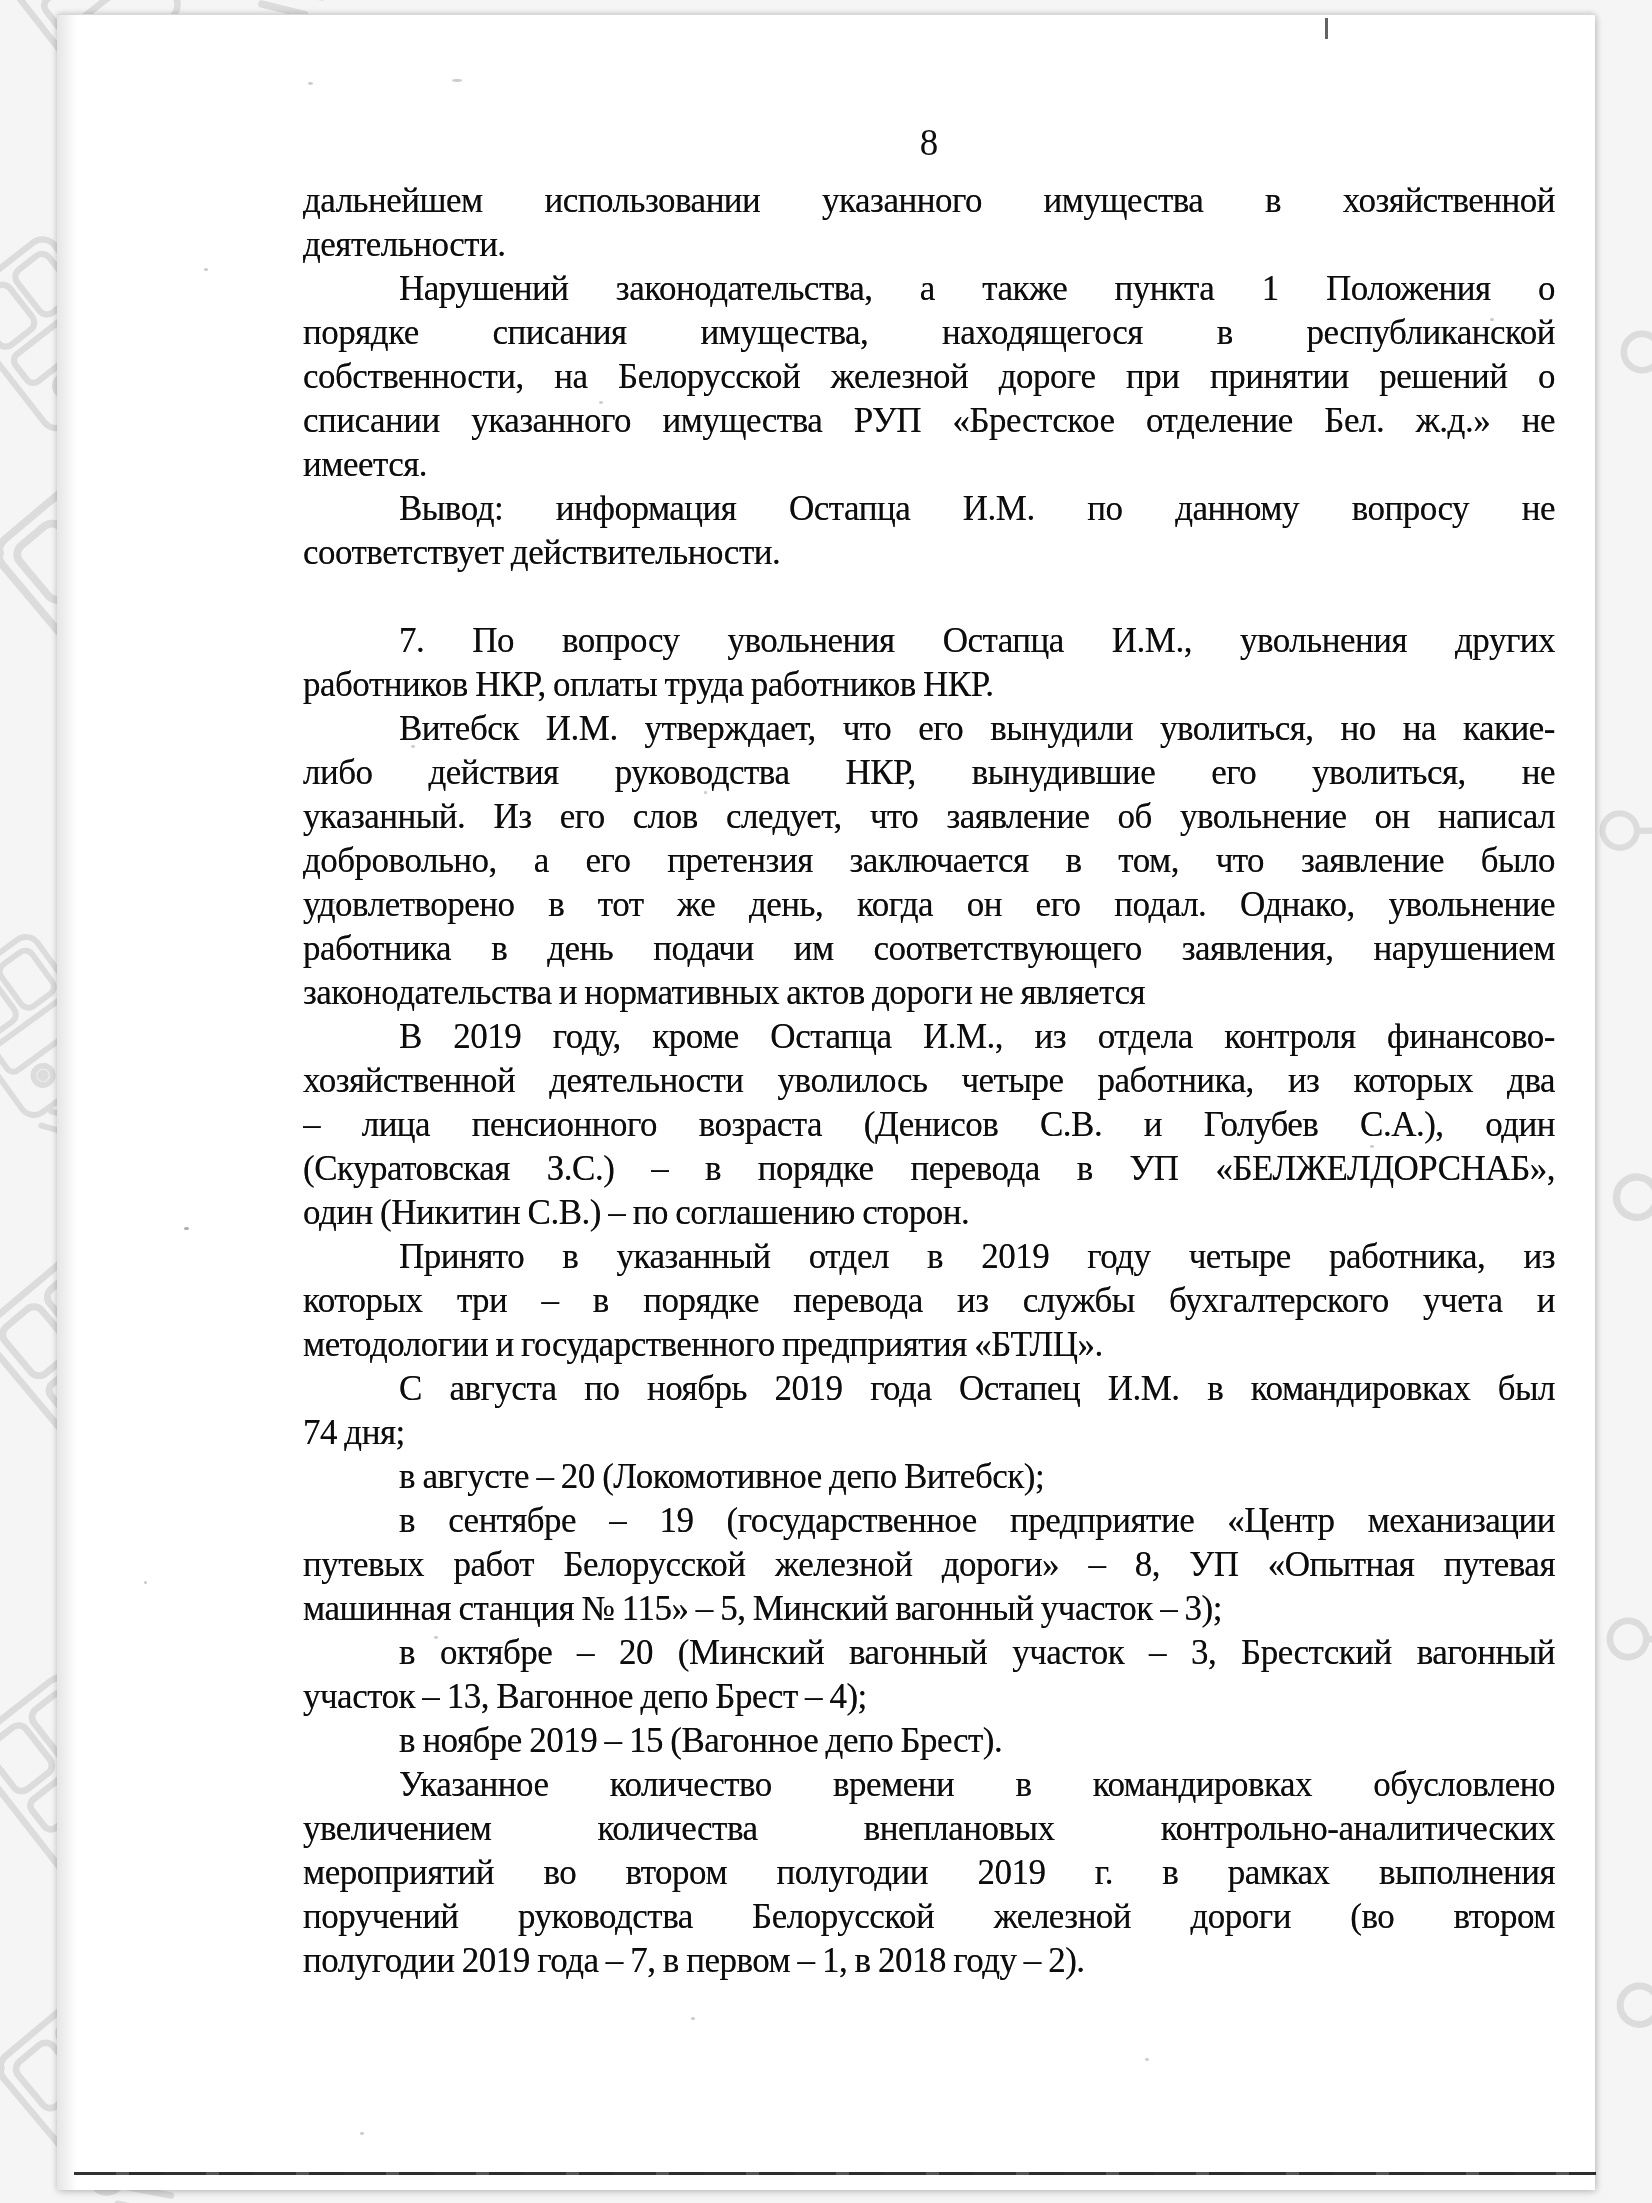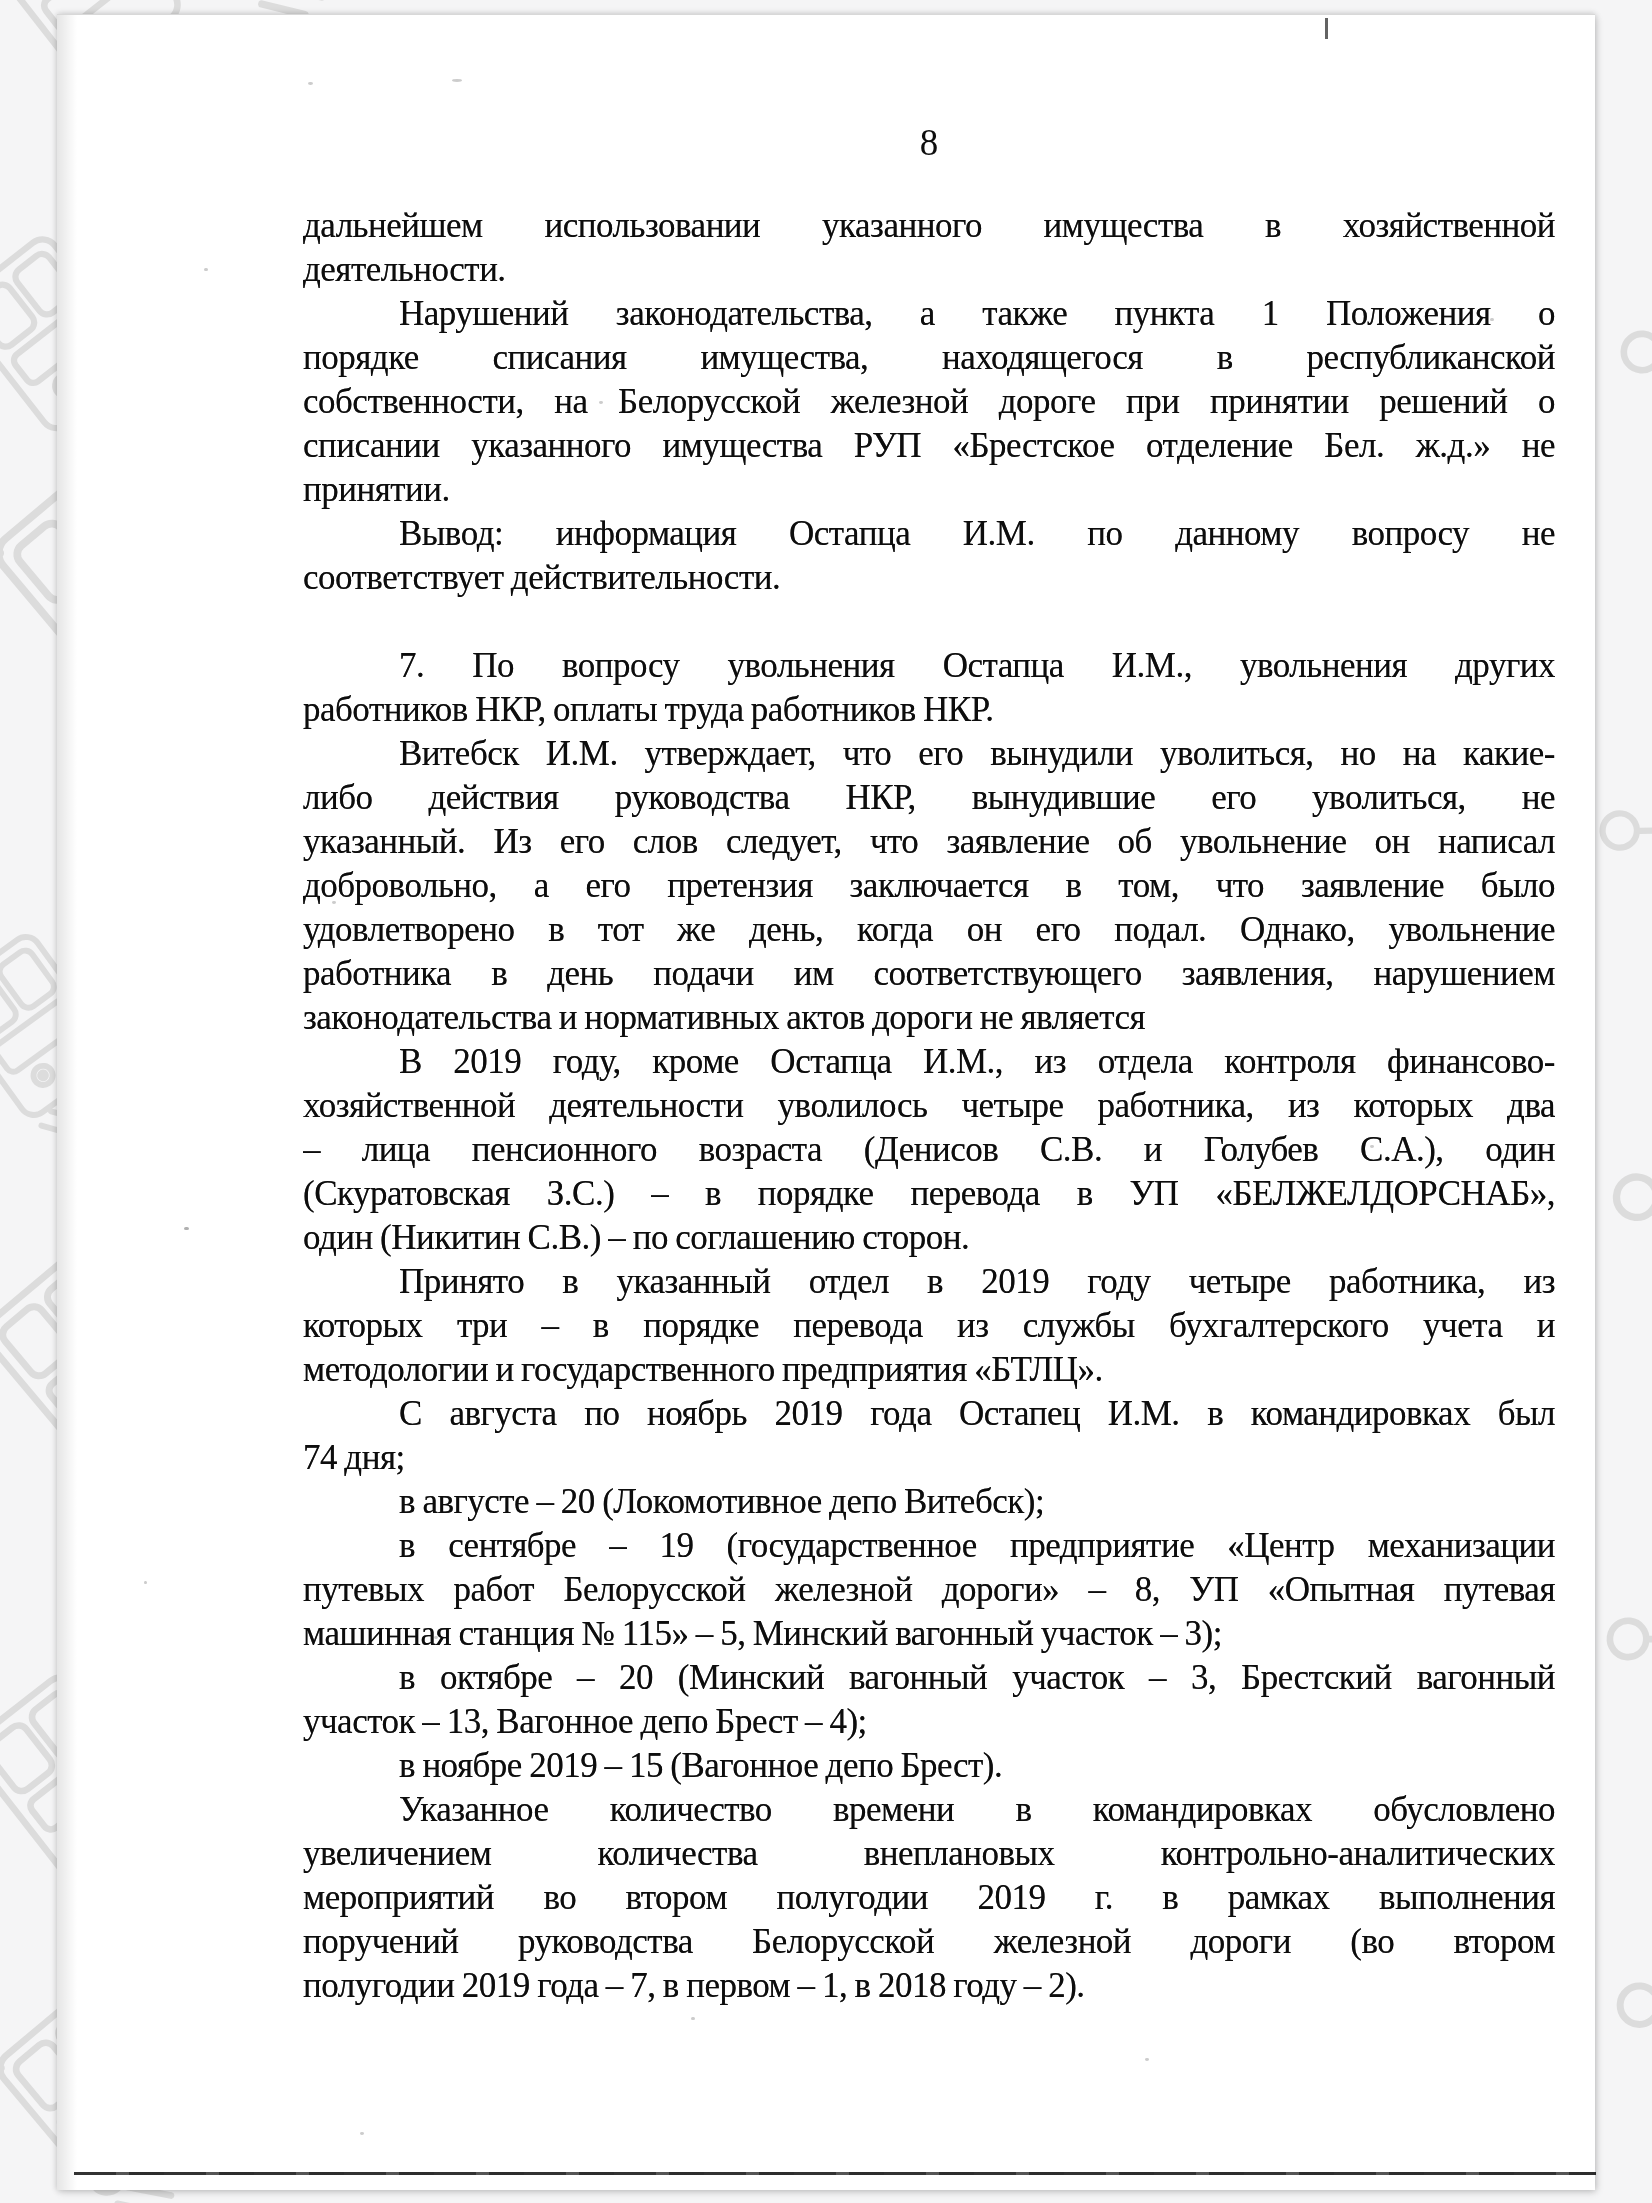--- a/index.html
+++ b/index.html
@@ -20,21 +20,21 @@
   }
   .page::before{ 
     content:"";position:absolute;left:0;top:0;bottom:0;width:20px;
     background:linear-gradient(90deg,rgba(0,0,0,0.10),rgba(0,0,0,0));
   }
   .page-number{
     position:absolute;left:246px;top:106px;width:1252px;height:44px;
     text-align:center;font-size:37px;line-height:44px;color:#0d0d0d;
   }
   .text-block{
-    position:absolute;left:246px;top:189px;width:1252px;color:#0d0d0d;
+    position:absolute;left:246px;top:164px;width:1252px;color:#0d0d0d;
     font-size:35px;letter-spacing:-0.5px;word-spacing:-0.9px;
     text-shadow:0 0 0.6px rgba(0,0,0,0.65);
   }
   .line{height:44px;line-height:44px;white-space:nowrap;overflow:hidden;
         text-align:justify;}
   .line.just{text-align-last:justify;}
   .line.last{text-align-last:left;}
   .line.ind{text-indent:96px;}
   .spacer{height:44px;}
   
@@ -87,21 +87,21 @@
   <div class="text-block">
       <div>
         <div class="line just">дальнейшем использовании указанного имущества в хозяйственной</div>
         <div class="line last">деятельности.</div>
       </div>
       <div>
         <div class="line just ind">Нарушений законодательства, а также пункта 1 Положения о</div>
         <div class="line just">порядке списания имущества, находящегося в республиканской</div>
         <div class="line just">собственности, на Белорусской железной дороге при принятии решений о</div>
         <div class="line just">списании указанного имущества РУП «Брестское отделение Бел. ж.д.» не</div>
-        <div class="line last">принятии.</div>
+        <div class="line last">имеется.</div>
       </div>
       <div>
         <div class="line just ind">Вывод: информация Остапца И.М. по данному вопросу не</div>
         <div class="line last">соответствует действительности.</div>
       </div>
       <div class="spacer"></div>
       <div>
         <div class="line just ind">7. По вопросу увольнения Остапца И.М., увольнения других</div>
         <div class="line last">работников НКР, оплаты труда работников НКР.</div>
       </div>

